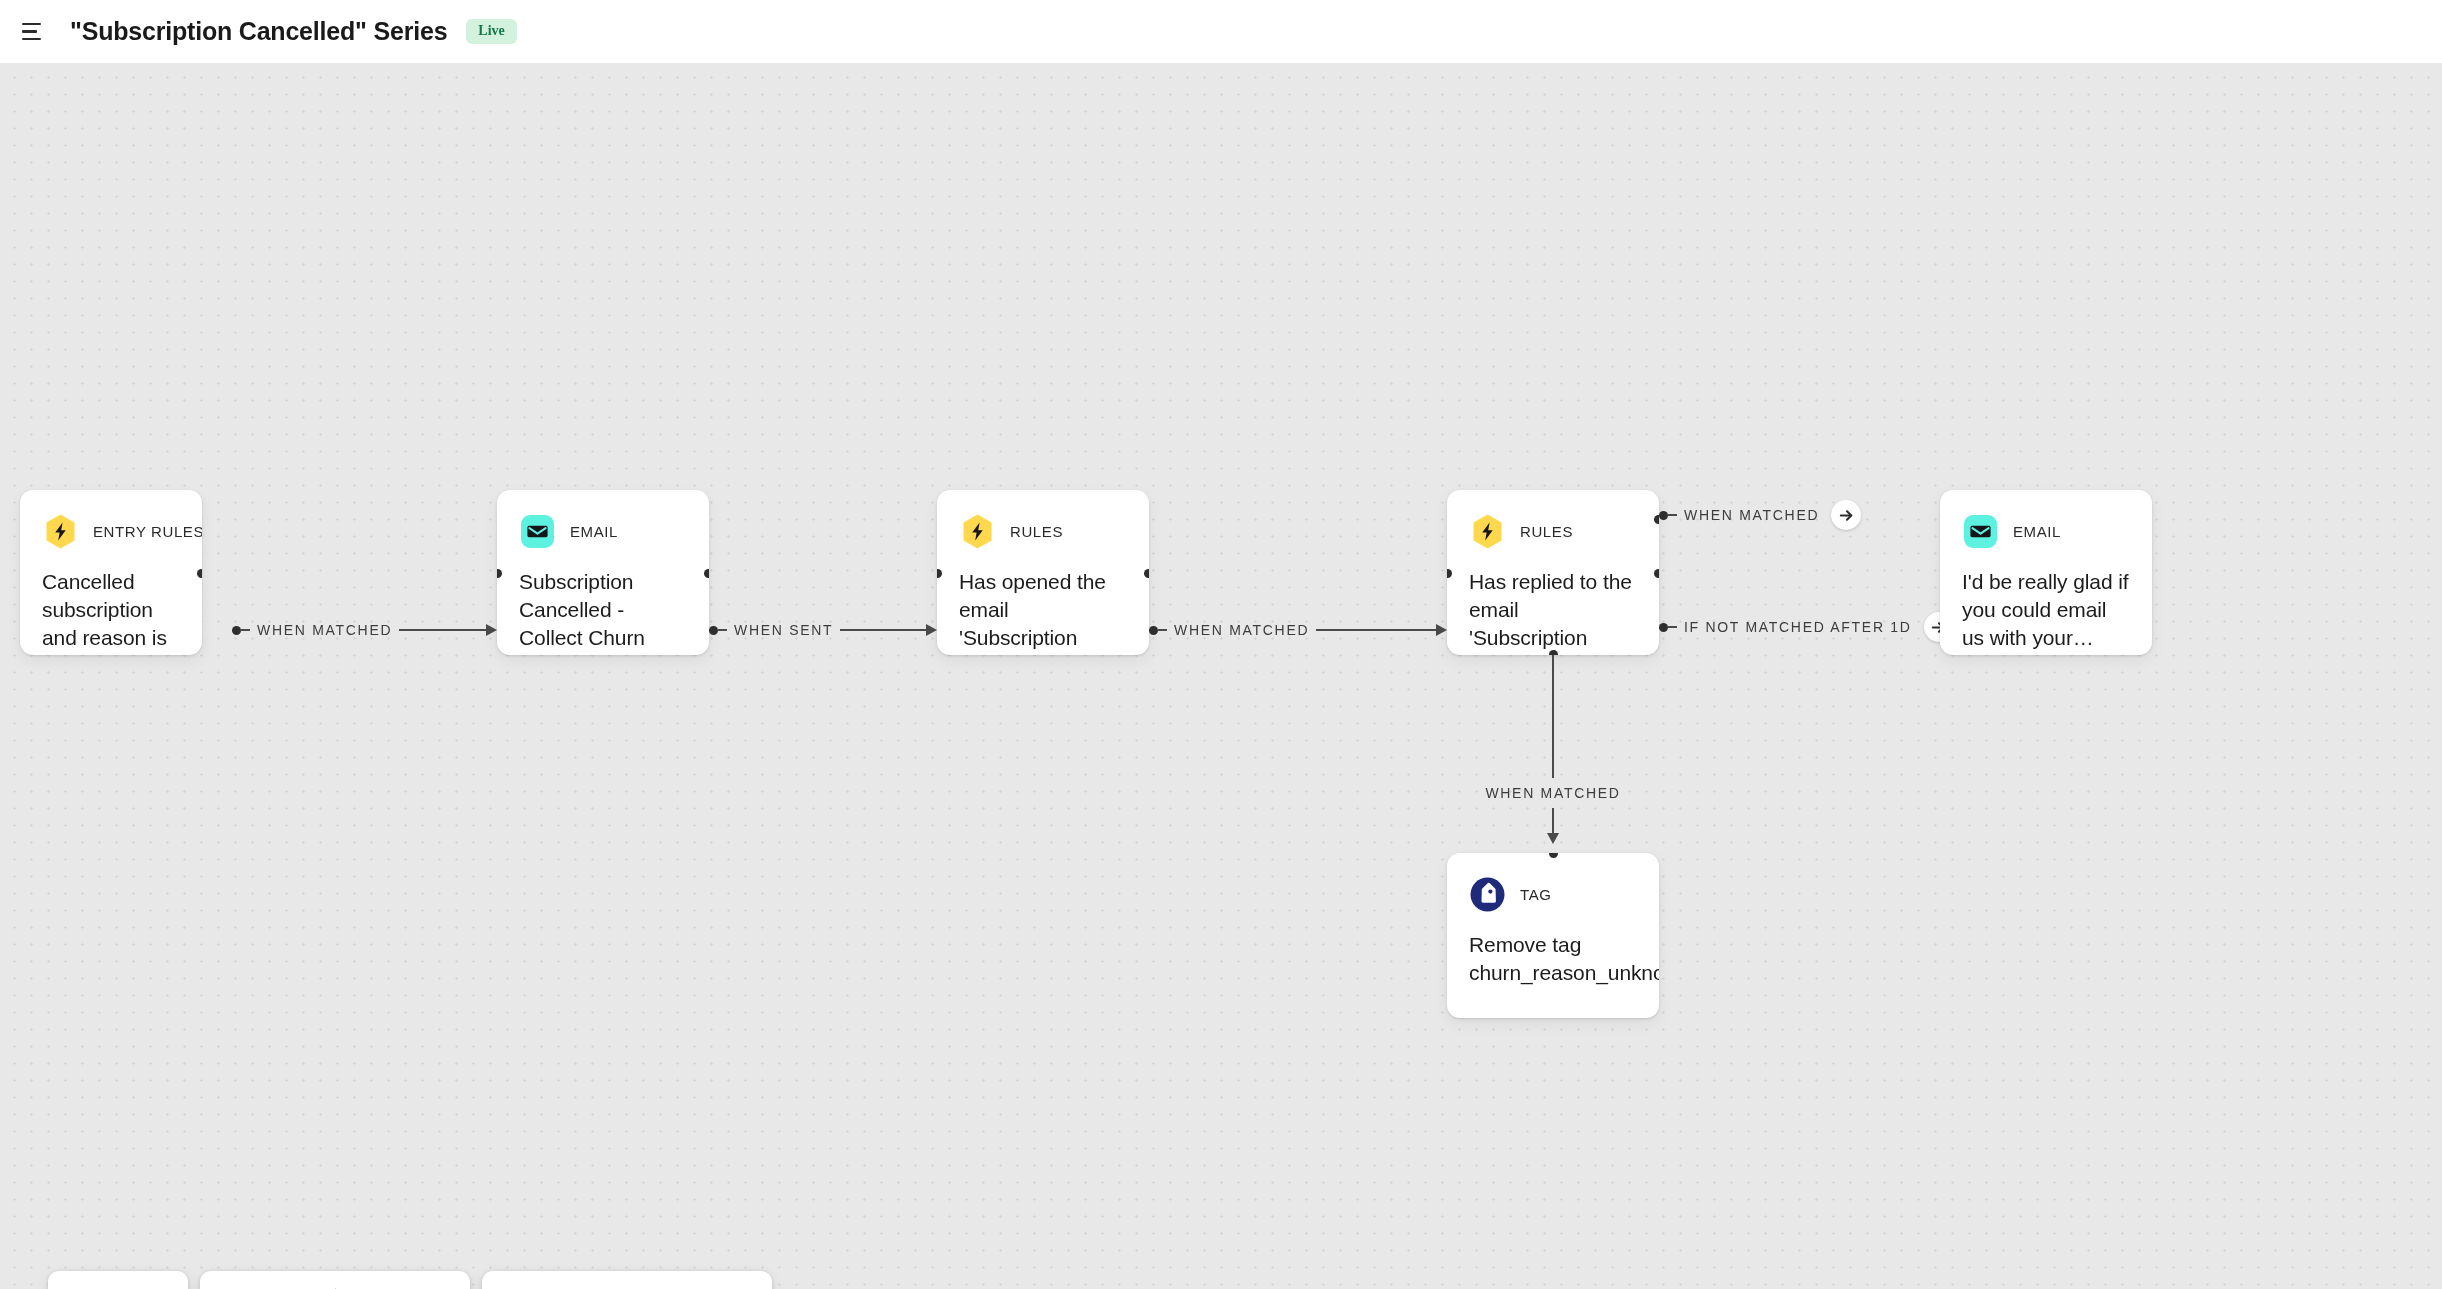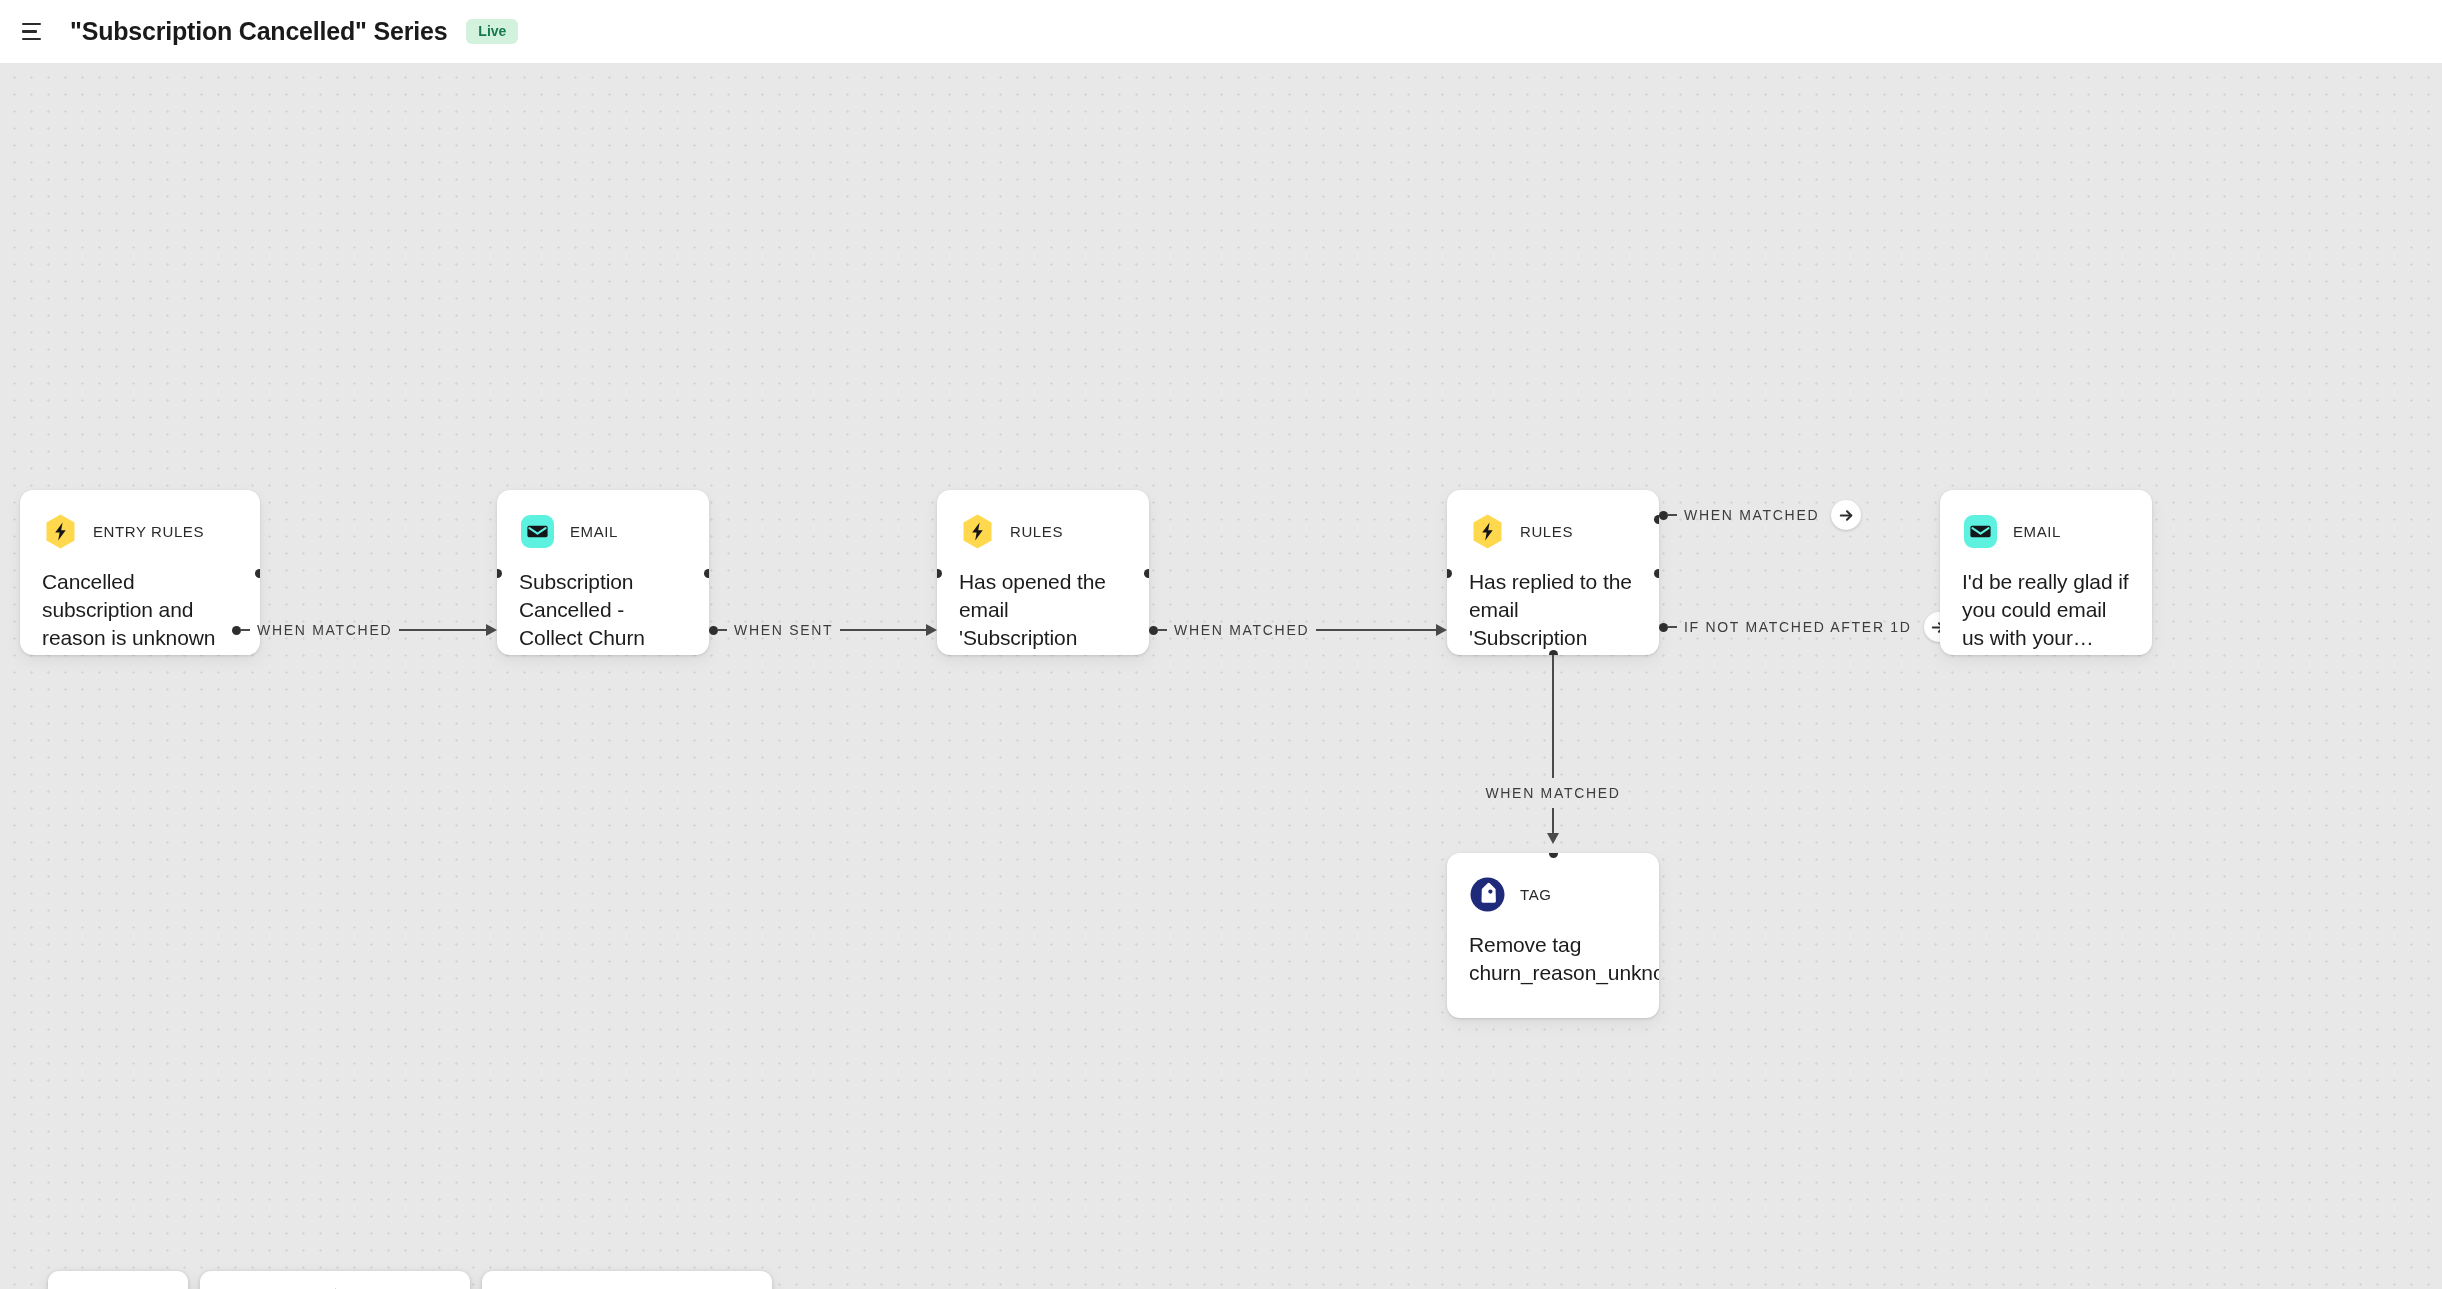--- a/index.html
+++ b/index.html
@@ -56,20 +56,21 @@
 
   #status-badge {
     margin-left: 19px;
     background: #d2f2dd;
     color: #17794a;
     font-size: 14px;
     font-weight: bold;
     padding: 5px 12px 6px 12px;
     border-radius: 6px;
     line-height: 1;
+    font-family: Liberation Serif, serif;
   }
 
   
   #flow-canvas {
     position: absolute;
     top: 63px; left: 0;
     width: 2442px;
     height: 1226px;
     background-color: #e8e8e8;
     background-image: radial-gradient(#d6d6d6 1.3px, transparent 1.4px);
@@ -243,21 +244,21 @@
     <i></i>
     <i></i>
     <i></i>
   </div>
   <div id="page-title">"Subscription Cancelled" Series</div>
   <div id="status-badge">Live</div>
 </div>
 
 <div id="flow-canvas">
 
-  <div class="node" style="left:20px; top:427px; width:240px; height:165px;">
+  <div class="node" style="left:20px; top:427px; width:182px; height:165px;">
     <div class="node-head">
       <span class="node-badge">
         <svg width="37" height="37" viewBox="0 0 37 37">
           <path d="M18.5 1.5 L32.5 9.4 L32.5 27.6 L18.5 35.5 L4.5 27.6 L4.5 9.4 Z" fill="#ffd84d"></path>
           <path d="M20.6 9.5 L13.2 19.6 L17.6 19.6 L16.2 27.5 L23.7 17.2 L19.2 17.2 Z" fill="#15161a"></path>
         </svg>
       </span>
       <span class="node-type">ENTRY RULES</span>
     </div>
     <div class="node-title">Cancelled subscription and reason is unknown</div>

